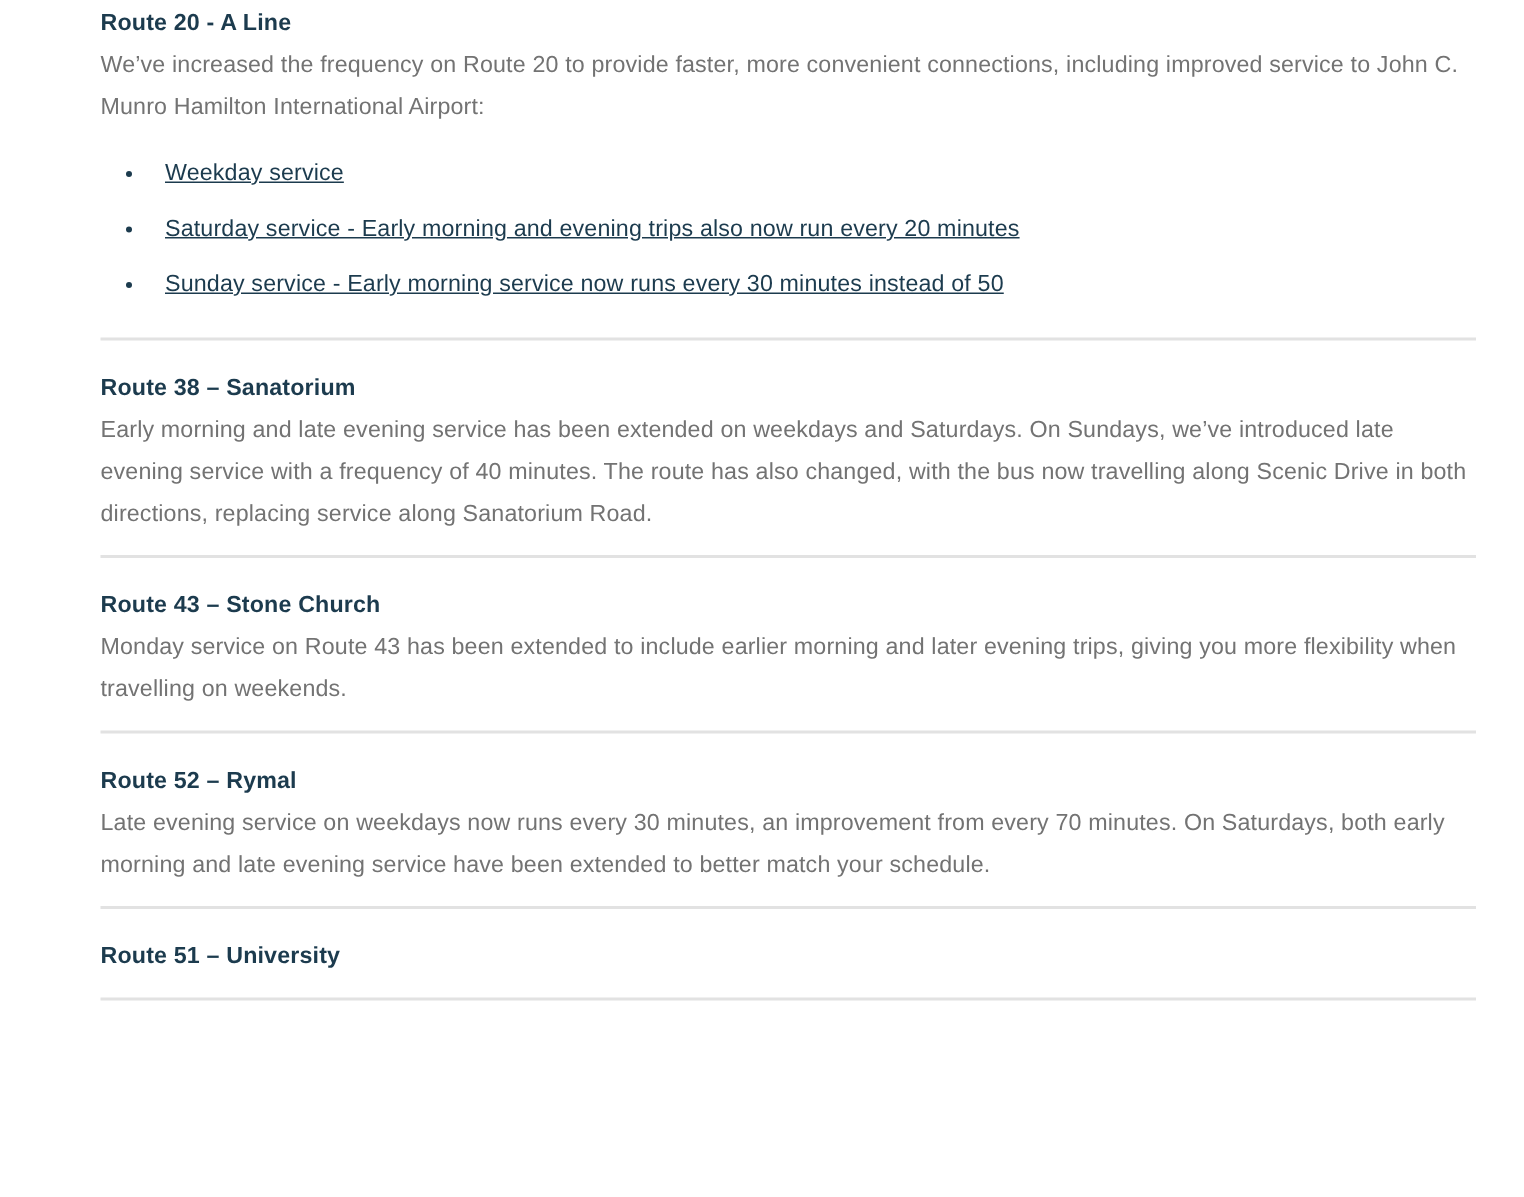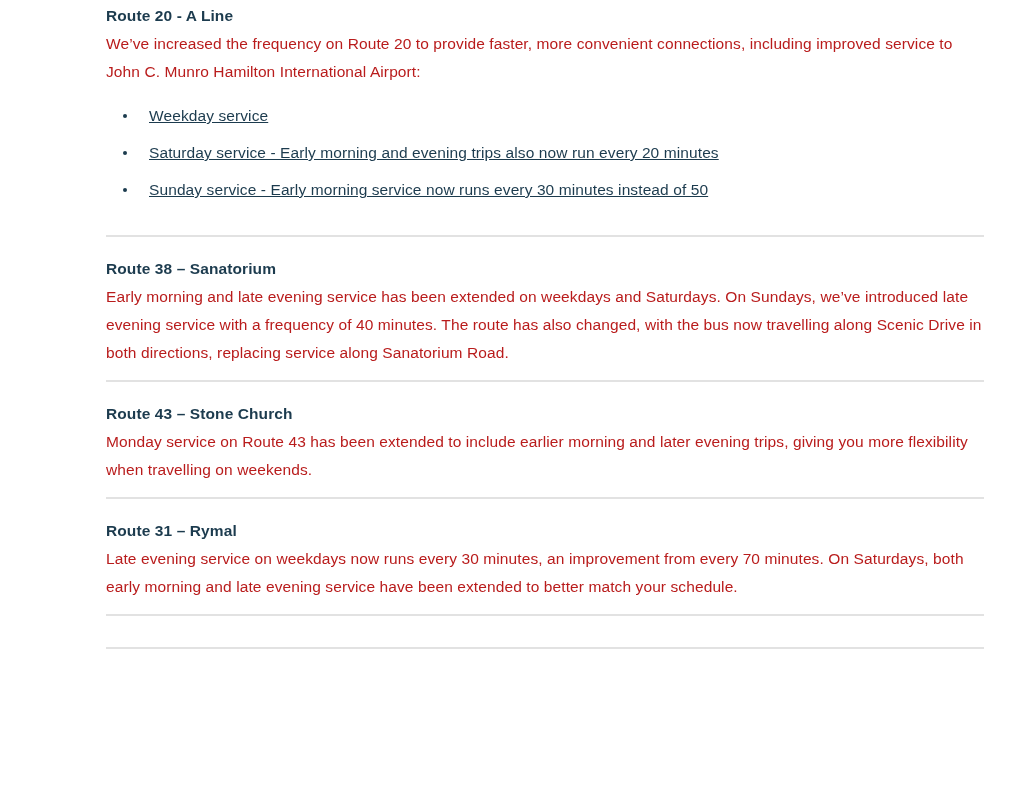--- a/index.html
+++ b/index.html
@@ -2,55 +2,55 @@
 <html><head>
 <meta charset="utf-8">
 <style>
   * { box-sizing: border-box; }
   html, body { margin: 0; padding: 0; background: #ffffff; }
   .page {
     width: 984px;
     height: 798px;
     overflow: hidden;
     background: #ffffff;
-    padding-left: 106px;
+    padding-left: 67px;
     font-family: "Liberation Sans", sans-serif;
     font-size: 15.5px;
     line-height: 28px;
     color: #1c3b4e;
     letter-spacing: 0.1px;
   }
   .route-section {
     border-bottom: 2px solid #e2e2e2;
     padding: 18px 0 13px 0;
   }
   .route-section.first { padding-top: 2px; }
   .route-heading {
     margin: 0;
     font-size: 15.5px;
     line-height: 28px;
     font-weight: 700;
     color: #1c3b4e;
   }
   .route-paragraph {
     margin: 0;
-    color: #b91c1c;
+    color: #737373;
   }
   ul.service-list, ul.sub-list {
     list-style: none;
     margin: 16px 0 0 0;
     padding: 0;
     text-decoration: underline;
   }
   ul.service-list > li {
     position: relative;
     padding-left: 43px;
     margin-bottom: 9px;
   }
-  ul.service-list > li:last-child { margin-bottom: 18px; }
+  ul.service-list > li:last-child { margin-bottom: 8px; }
   ul.sub-list > li {
     position: relative;
     padding-left: 41px;
     margin-bottom: 9px;
   }
   ul.sub-list > li:last-child { margin-bottom: 0; }
   .bullet {
     position: absolute;
     left: 17px;
     top: 12px;
@@ -89,20 +89,21 @@
     <h3 class="route-heading">Route 38 – Sanatorium</h3>
     <p class="route-paragraph">Early morning and late evening service has been extended on weekdays and Saturdays. On Sundays, we’ve introduced late evening service with a frequency of 40 minutes. The route has also changed, with the bus now travelling along Scenic Drive in both directions, replacing service along Sanatorium Road.</p>
   </section>
 
   <section class="route-section">
     <h3 class="route-heading">Route 43 – Stone Church</h3>
     <p class="route-paragraph">Monday service on Route 43 has been extended to include earlier morning and later evening trips, giving you more flexibility when travelling on weekends.</p>
   </section>
 
   <section class="route-section">
-    <h3 class="route-heading">Route 31 – Rymal</h3>
+    <h3 class="route-heading">Route 52 – Rymal</h3>
     <p class="route-paragraph">Late evening service on weekdays now runs every 30 minutes, an improvement from every 70 minutes. On Saturdays, both early morning and late evening service have been extended to better match your schedule.</p>
   </section>
 
   <section class="route-section">
+    <h3 class="route-heading">Route 51 – University</h3>
   </section>
 
 </div>
 
 </body></html>

